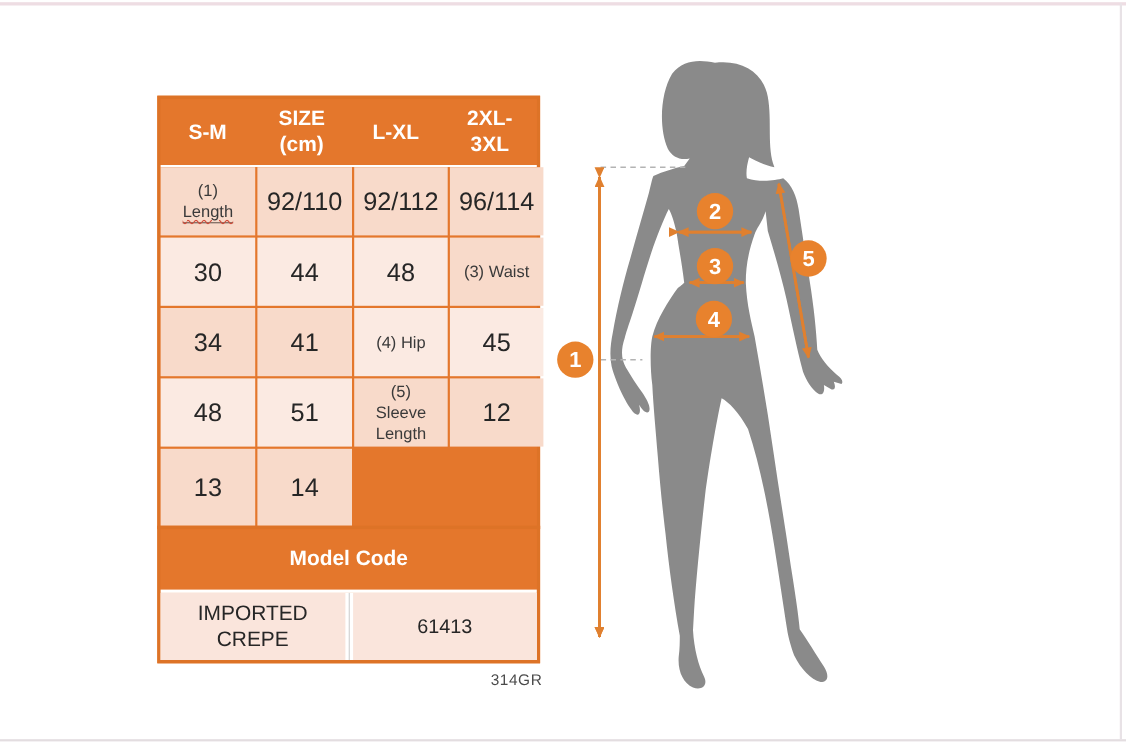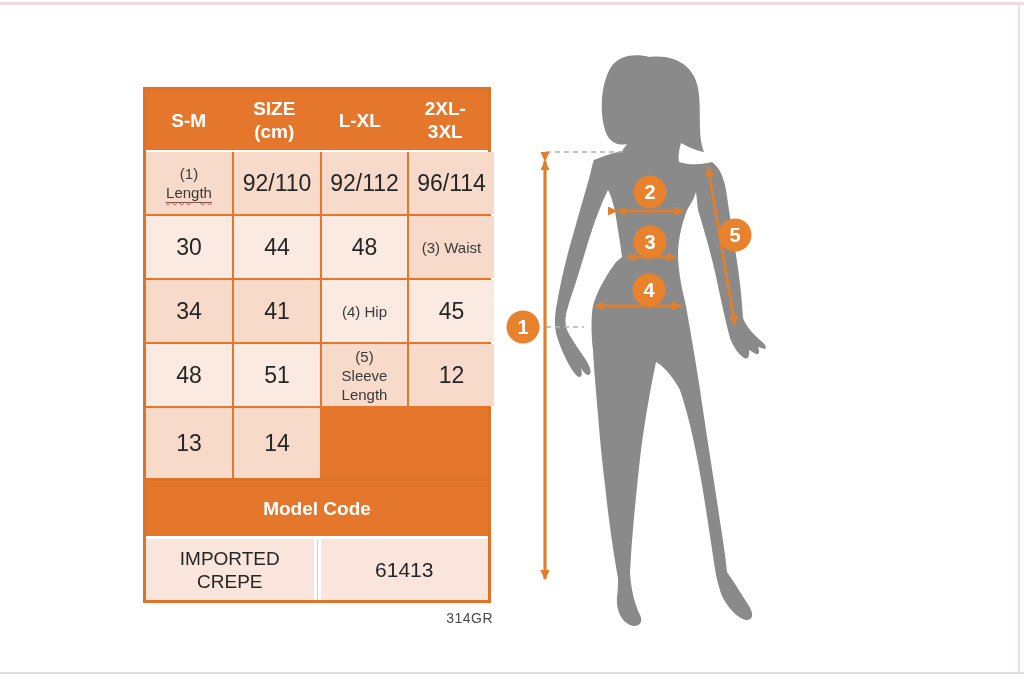--- a/index.html
+++ b/index.html
@@ -44,21 +44,21 @@
     color:#ffffff;font-weight:bold;font-size:19px;
   }
   .fabric-wavy{text-decoration:underline wavy #cf4437 1px;text-underline-offset:5px;}
   .info-body{display:flex;height:61px;background:#ffffff;}
   .info-cell{
     flex:1;background:#fae5dc;display:flex;flex-direction:column;
     align-items:center;justify-content:center;
     font-size:19px;line-height:23px;color:#262626;
   }
   .info-divider{width:0;border-left:1px solid #cfcfcf;margin:0 3px;}
-  .model-value{font-size:21px;}
+  .model-value{font-size:18px;}
 
   .footnote{
     position:absolute;left:403px;top:610px;width:90px;text-align:right;
     font-size:14px;color:#4a4a4a;letter-spacing:0.5px;
   }
 
   .diagram-svg{position:absolute;left:505px;top:45px;}
   .badge-text{fill:#ffffff;font-weight:bold;font-size:20px;font-family:"Liberation Sans",sans-serif;}
 </style>
 </head>

